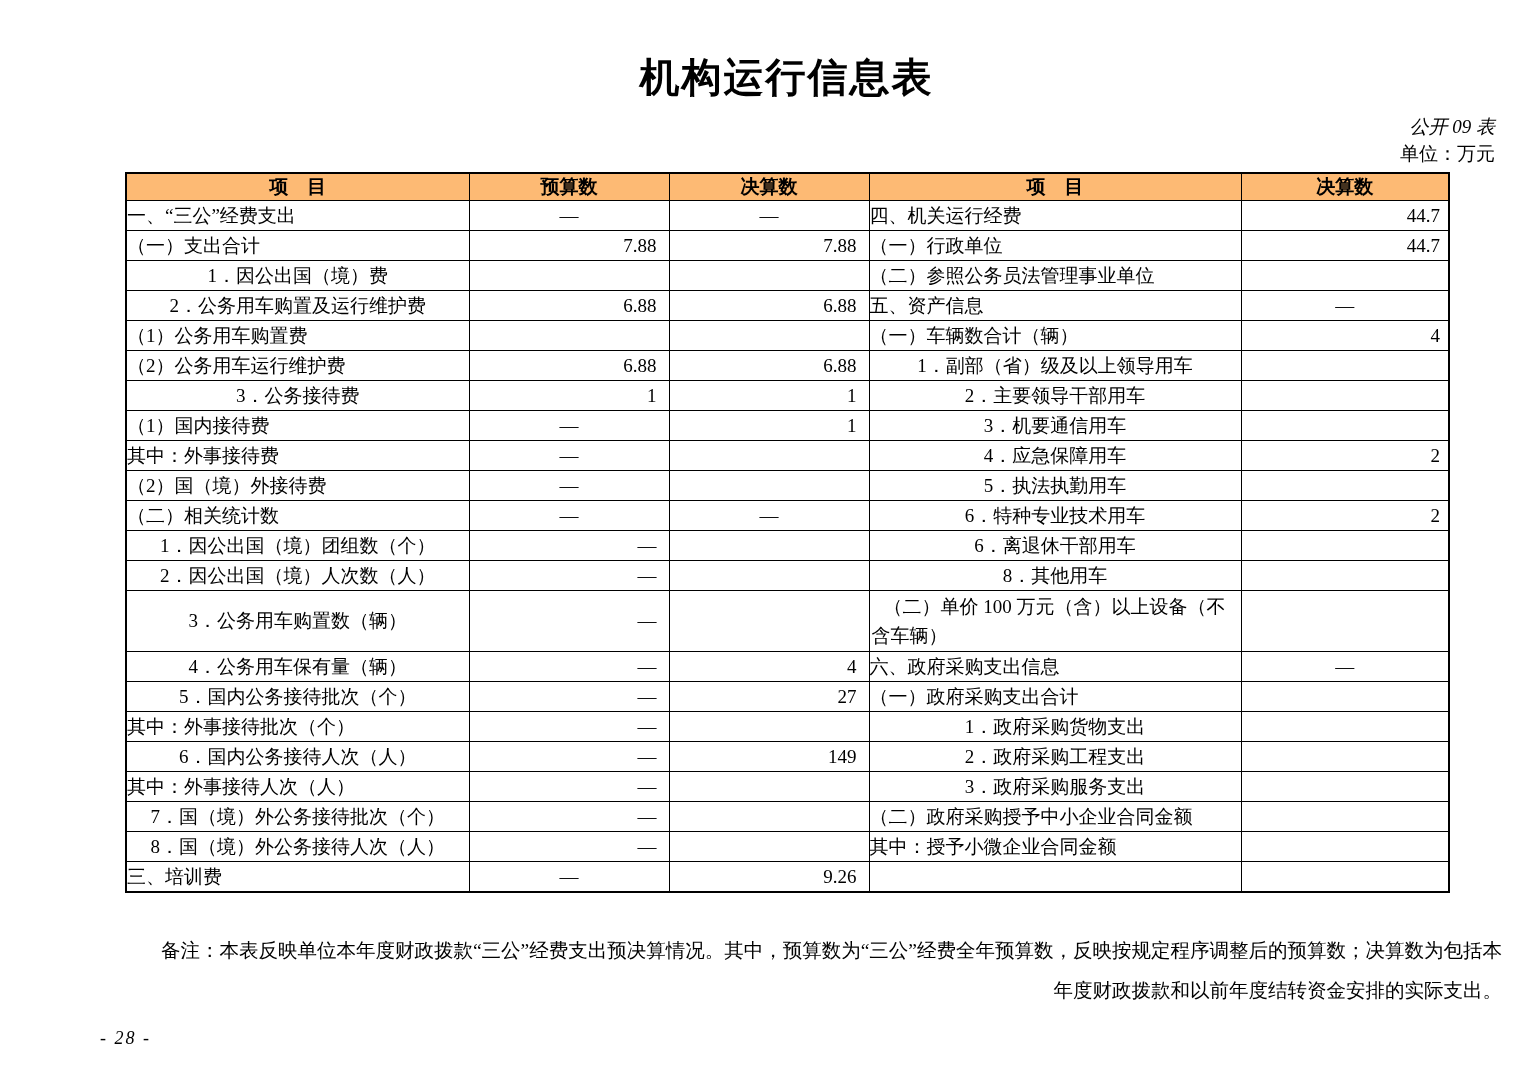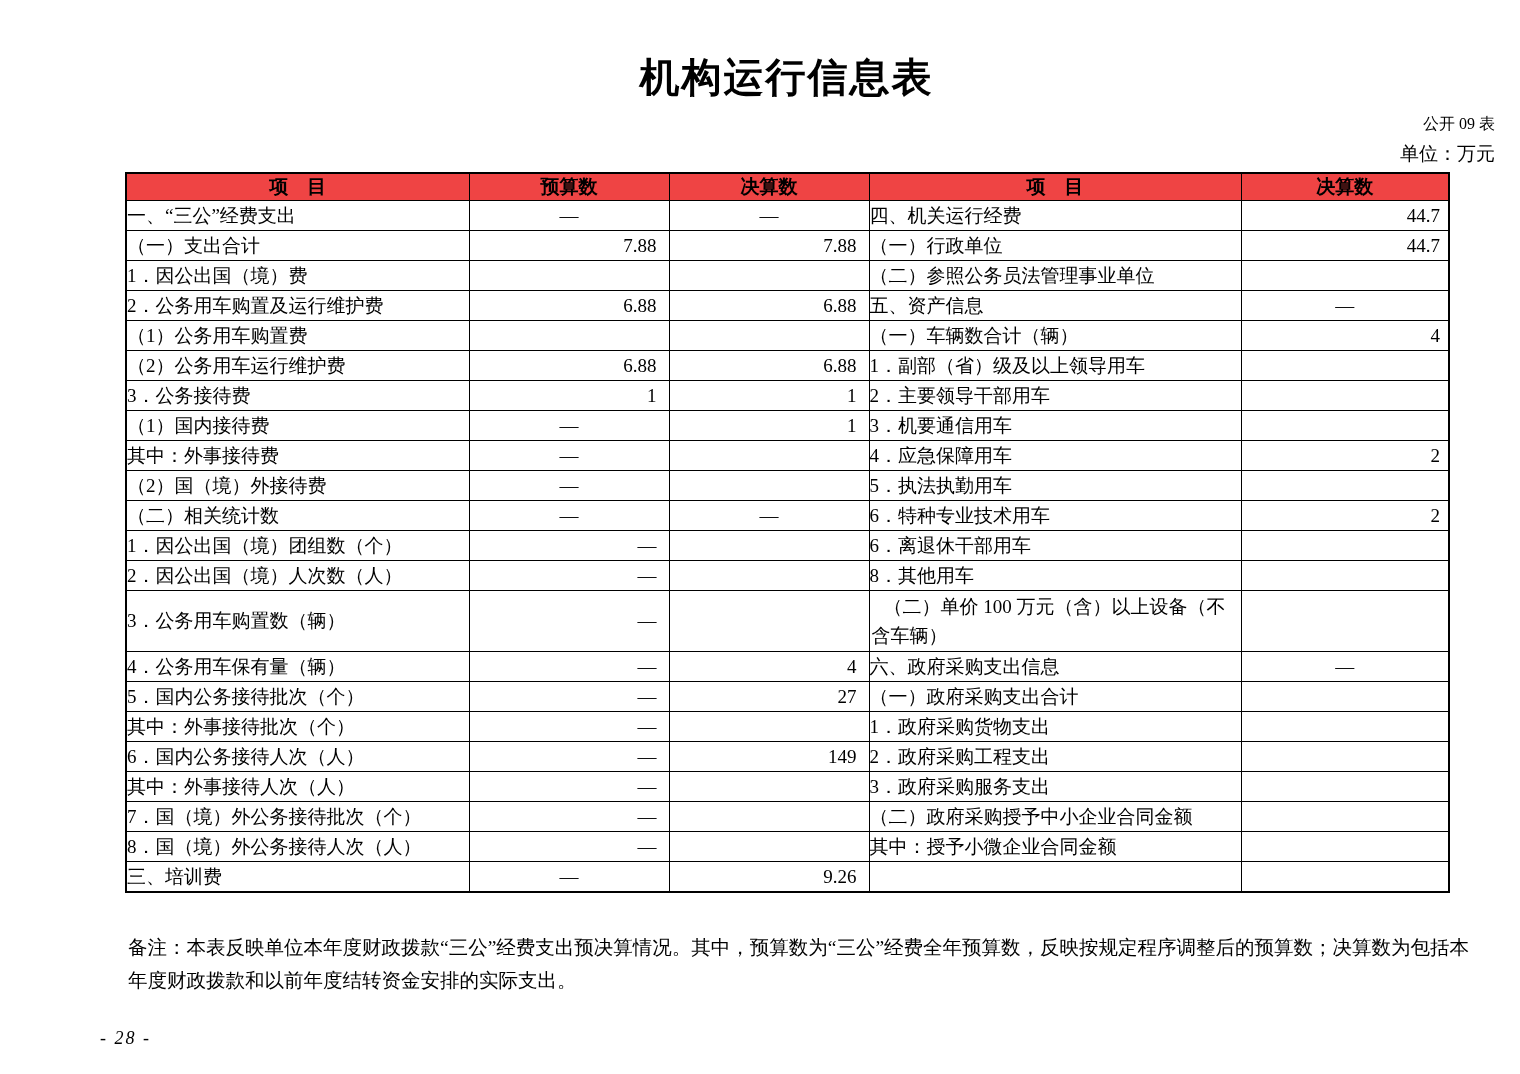--- a/index.html
+++ b/index.html
@@ -8,55 +8,55 @@
     font-family:"Liberation Serif","DejaVu Serif",serif;
     position:relative;overflow:hidden;
   }
   .page{position:absolute;inset:0;}
   .title{
     position:absolute;top:50px;left:125px;width:1323px;
     text-align:center;font-size:40px;font-weight:bold;letter-spacing:2px;
   }
   .form-code{
     position:absolute;top:114px;left:125px;width:1370px;
-    text-align:right;font-size:16px;
+    text-align:right;font-size:19px;font-style:italic;
   }
   .pub-line{position:absolute;top:141px;left:177px;font-size:19px;margin-top:37px;}
   .pub-name{margin-left:26px;}
   .unit-note{
     position:absolute;top:141px;left:125px;width:1370px;
     text-align:right;font-size:19px;
   }
   table.info{
     position:absolute;top:172px;left:125px;width:1323px;
     border-collapse:collapse;table-layout:fixed;
     font-size:19px;border:2px solid #000;
   }
   table.info th,table.info td{border:1px solid #000;padding:0;overflow:hidden;vertical-align:middle;}
   table.info th{
-    height:25px;background:#ef4444;text-align:center;font-size:19px;
+    height:25px;background:#fdba74;text-align:center;font-size:19px;
     font-family:"Liberation Sans","DejaVu Sans",sans-serif;font-weight:bold;
   }
   table.info td{height:29px;background:#fff;}
   tr.tall td{height:60px;}
   td.lbl{background:#c0c0c0;white-space:nowrap;}
   td.lbl.hang{white-space:normal;line-height:29px;text-indent:12px;padding-left:2px;}
   td.val{text-align:left;}
   td.val.a-r{text-align:right;padding-right:12px;}
   td.val.a-c{text-align:center;padding-right:0;}
   td.val.col5.a-r{padding-right:8px;margin-left:40px;}
   .ind0{padding-left:2px;}
   .ind1{padding-left:14px;margin-top:24px;}
-  .ind2{padding-left:30px;}
+  .ind2{padding-left:30px;text-align:center;}
   .ind3{padding-left:21px;}
   .ind4{padding-left:113px;}
   .ind5{padding-left:84px;}
   .note{
-    position:absolute;top:931px;left:128px;width:1360px;
-    font-size:19.5px;line-height:33px;text-align:left;
+    position:absolute;top:931px;left:142px;width:1360px;
+    font-size:19.5px;line-height:40px;text-align:right;
   }
   .pagenum{position:absolute;top:1028px;left:100px;font-size:18px;letter-spacing:2px;font-style:italic;}
 </style>
 </head>
 <body>
 
 <div class="page">
 
   <div class="title">机构运行信息表</div>
 

